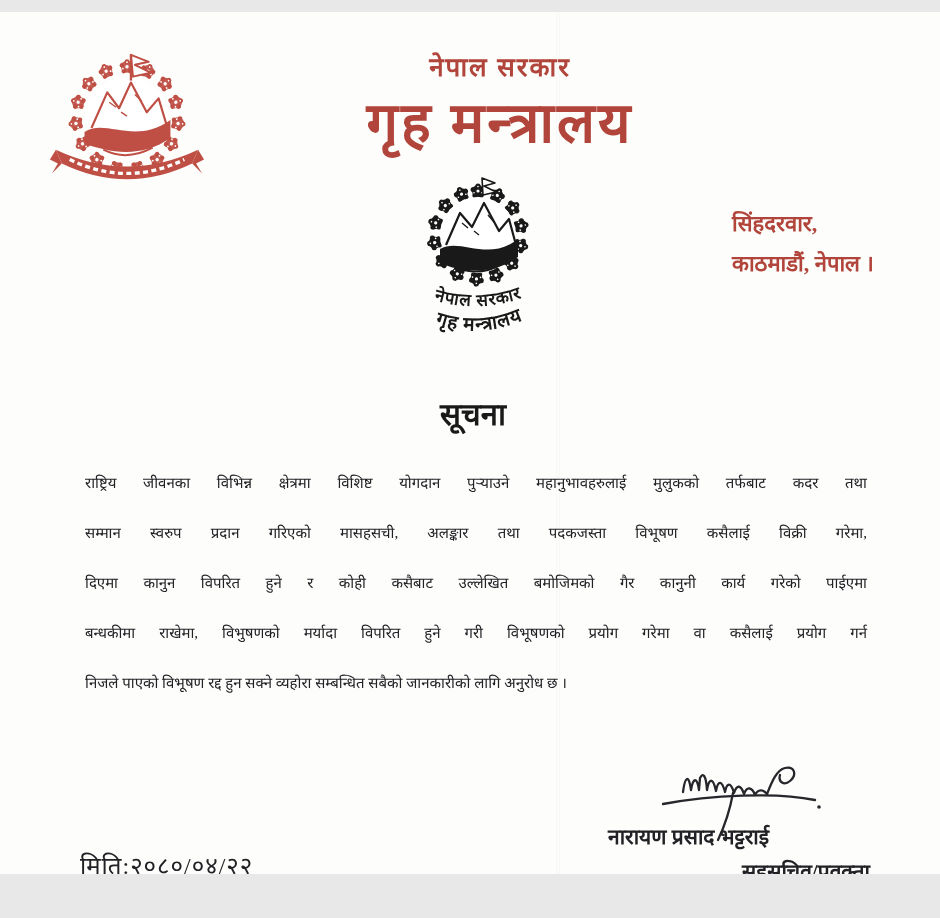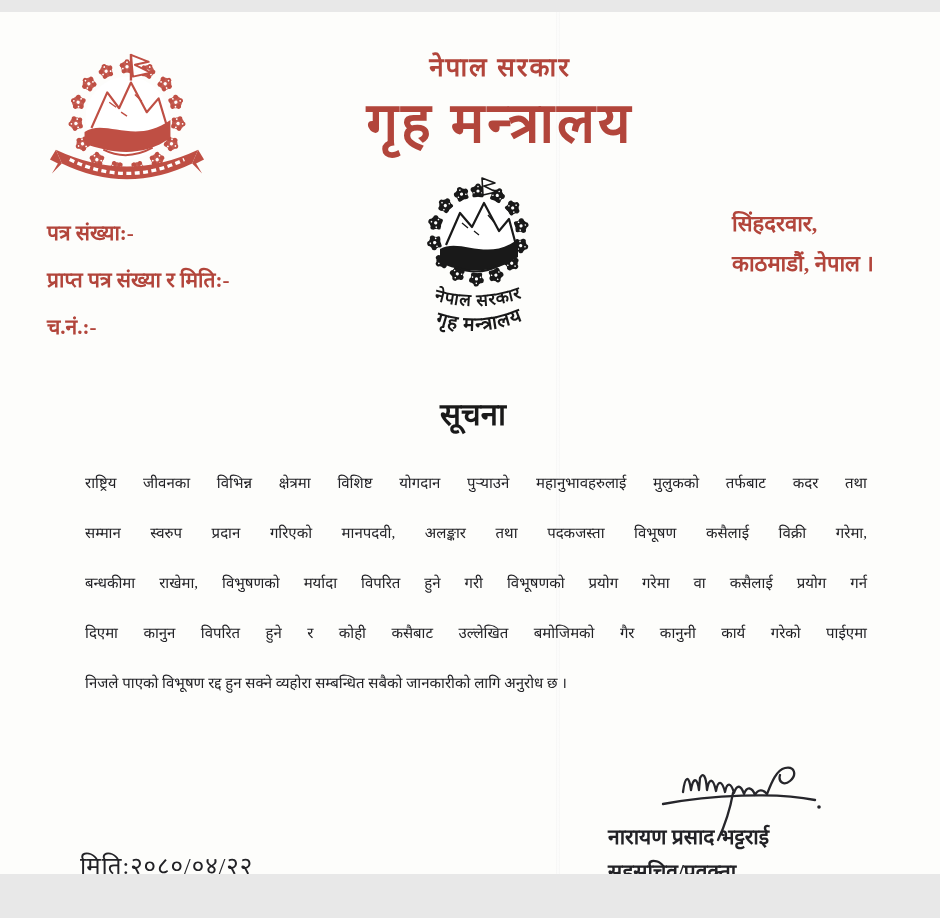--- a/index.html
+++ b/index.html
@@ -57,21 +57,21 @@
   }
   .body-line{text-align:justify;text-align-last:justify;}
   .body-line.last{text-align-last:left;}
   .signature{position:absolute;left:633px;top:746px;width:215px;height:88px;}
   .sig-name{
     position:absolute;left:608px;top:810px;width:262px;
     text-align:left;font-size:21px;font-weight:bold;color:var(--ink);
   }
   .sig-title{
     position:absolute;left:608px;top:845px;width:262px;
-    text-align:left;font-size:21px;font-weight:bold;color:var(--ink);
+    text-align:right;font-size:21px;font-weight:bold;color:var(--ink);
   }
   .date-line{
     position:absolute;left:80px;top:836px;
     font-size:24px;color:var(--ink);letter-spacing:1px;
   }
   
   .rf{fill:var(--emblem-red);} .rs{stroke:var(--emblem-red);}
   .kf{fill:var(--seal-ink);}  .ks{stroke:var(--seal-ink);}
   .seal-text{font-family:"Liberation Serif","DejaVu Serif",serif;font-weight:bold;fill:var(--seal-ink);}
 </style>
@@ -173,38 +173,33 @@
     <path d="M60,92 q22,10 44,-2" class="ks" stroke-width="2" fill="none"></path>
     <path d="M86,3 L99,8 L88,11 L100,17 L87,20 Z" fill="#fff" class="ks" stroke-width="1.6" stroke-linejoin="round"></path>
     <text class="seal-text" font-size="17" letter-spacing="1">
       <textPath href="#arc1" startOffset="50%" text-anchor="middle">नेपाल सरकार</textPath>
     </text>
     <text class="seal-text" font-size="19" letter-spacing="1">
       <textPath href="#arc2" startOffset="50%" text-anchor="middle">गृह मन्त्रालय</textPath>
     </text>
   </svg>
 
-  <div class="ref-block">
-    <div>पत्र संख्या:-</div>
-    <div>प्राप्त पत्र संख्या र मिति:-</div>
-    <div>च.नं.:-</div>
-  </div>
 
   <div class="address">
     <div>सिंहदरवार,</div>
     <div>काठमाडौं, नेपाल ।</div>
   </div>
 
   <div class="notice-title">सूचना</div>
 
   <div class="notice-body">
       <div class="body-line">राष्ट्रिय जीवनका विभिन्न क्षेत्रमा विशिष्ट योगदान पुर्‍याउने महानुभावहरुलाई मुलुकको तर्फबाट कदर तथा</div>
-      <div class="body-line">सम्मान स्वरुप प्रदान गरिएको मानपदवी, अलङ्कार तथा पदकजस्ता विभूषण कसैलाई विक्री गरेमा,</div>
+      <div class="body-line">सम्मान स्वरुप प्रदान गरिएको मासहसची, अलङ्कार तथा पदकजस्ता विभूषण कसैलाई विक्री गरेमा,</div>
+      <div class="body-line">दिएमा कानुन विपरित हुने र कोही कसैबाट उल्लेखित बमोजिमको गैर कानुनी कार्य गरेको पाईएमा</div>
       <div class="body-line">बन्धकीमा राखेमा, विभुषणको मर्यादा विपरित हुने गरी विभूषणको प्रयोग गरेमा वा कसैलाई प्रयोग गर्न</div>
-      <div class="body-line">दिएमा कानुन विपरित हुने र कोही कसैबाट उल्लेखित बमोजिमको गैर कानुनी कार्य गरेको पाईएमा</div>
       <div class="body-line last">निजले पाएको विभूषण रद्द हुन सक्ने व्यहोरा सम्बन्धित सबैको जानकारीको लागि अनुरोध छ ।</div>
     </div>
 
   <svg class="signature" viewBox="0 0 215 88" aria-hidden="true">
     <g stroke="#26262b" stroke-width="2.3" fill="none" stroke-linecap="round" stroke-linejoin="round">
       <path d="M50,34 C52,18 56,16 58,32 C60,20 64,18 66,32 L67,20 C70,14 73,17 74,32 C76,20 80,19 83,33 C85,22 89,22 92,34 C94,24 98,24 101,35 C104,26 108,27 111,36 C114,28 119,29 122,37 C125,31 130,31 134,36 C138,26 143,12 152,10 C162,8 164,17 157,23 C151,28 145,24 147,17"></path>
       <path d="M30,46 C78,37 142,34 182,42"></path>
       <path d="M100,35 C97,52 93,65 85,82"></path>
     </g>
     <circle cx="186" cy="49" r="1.8" fill="#26262b"></circle>

